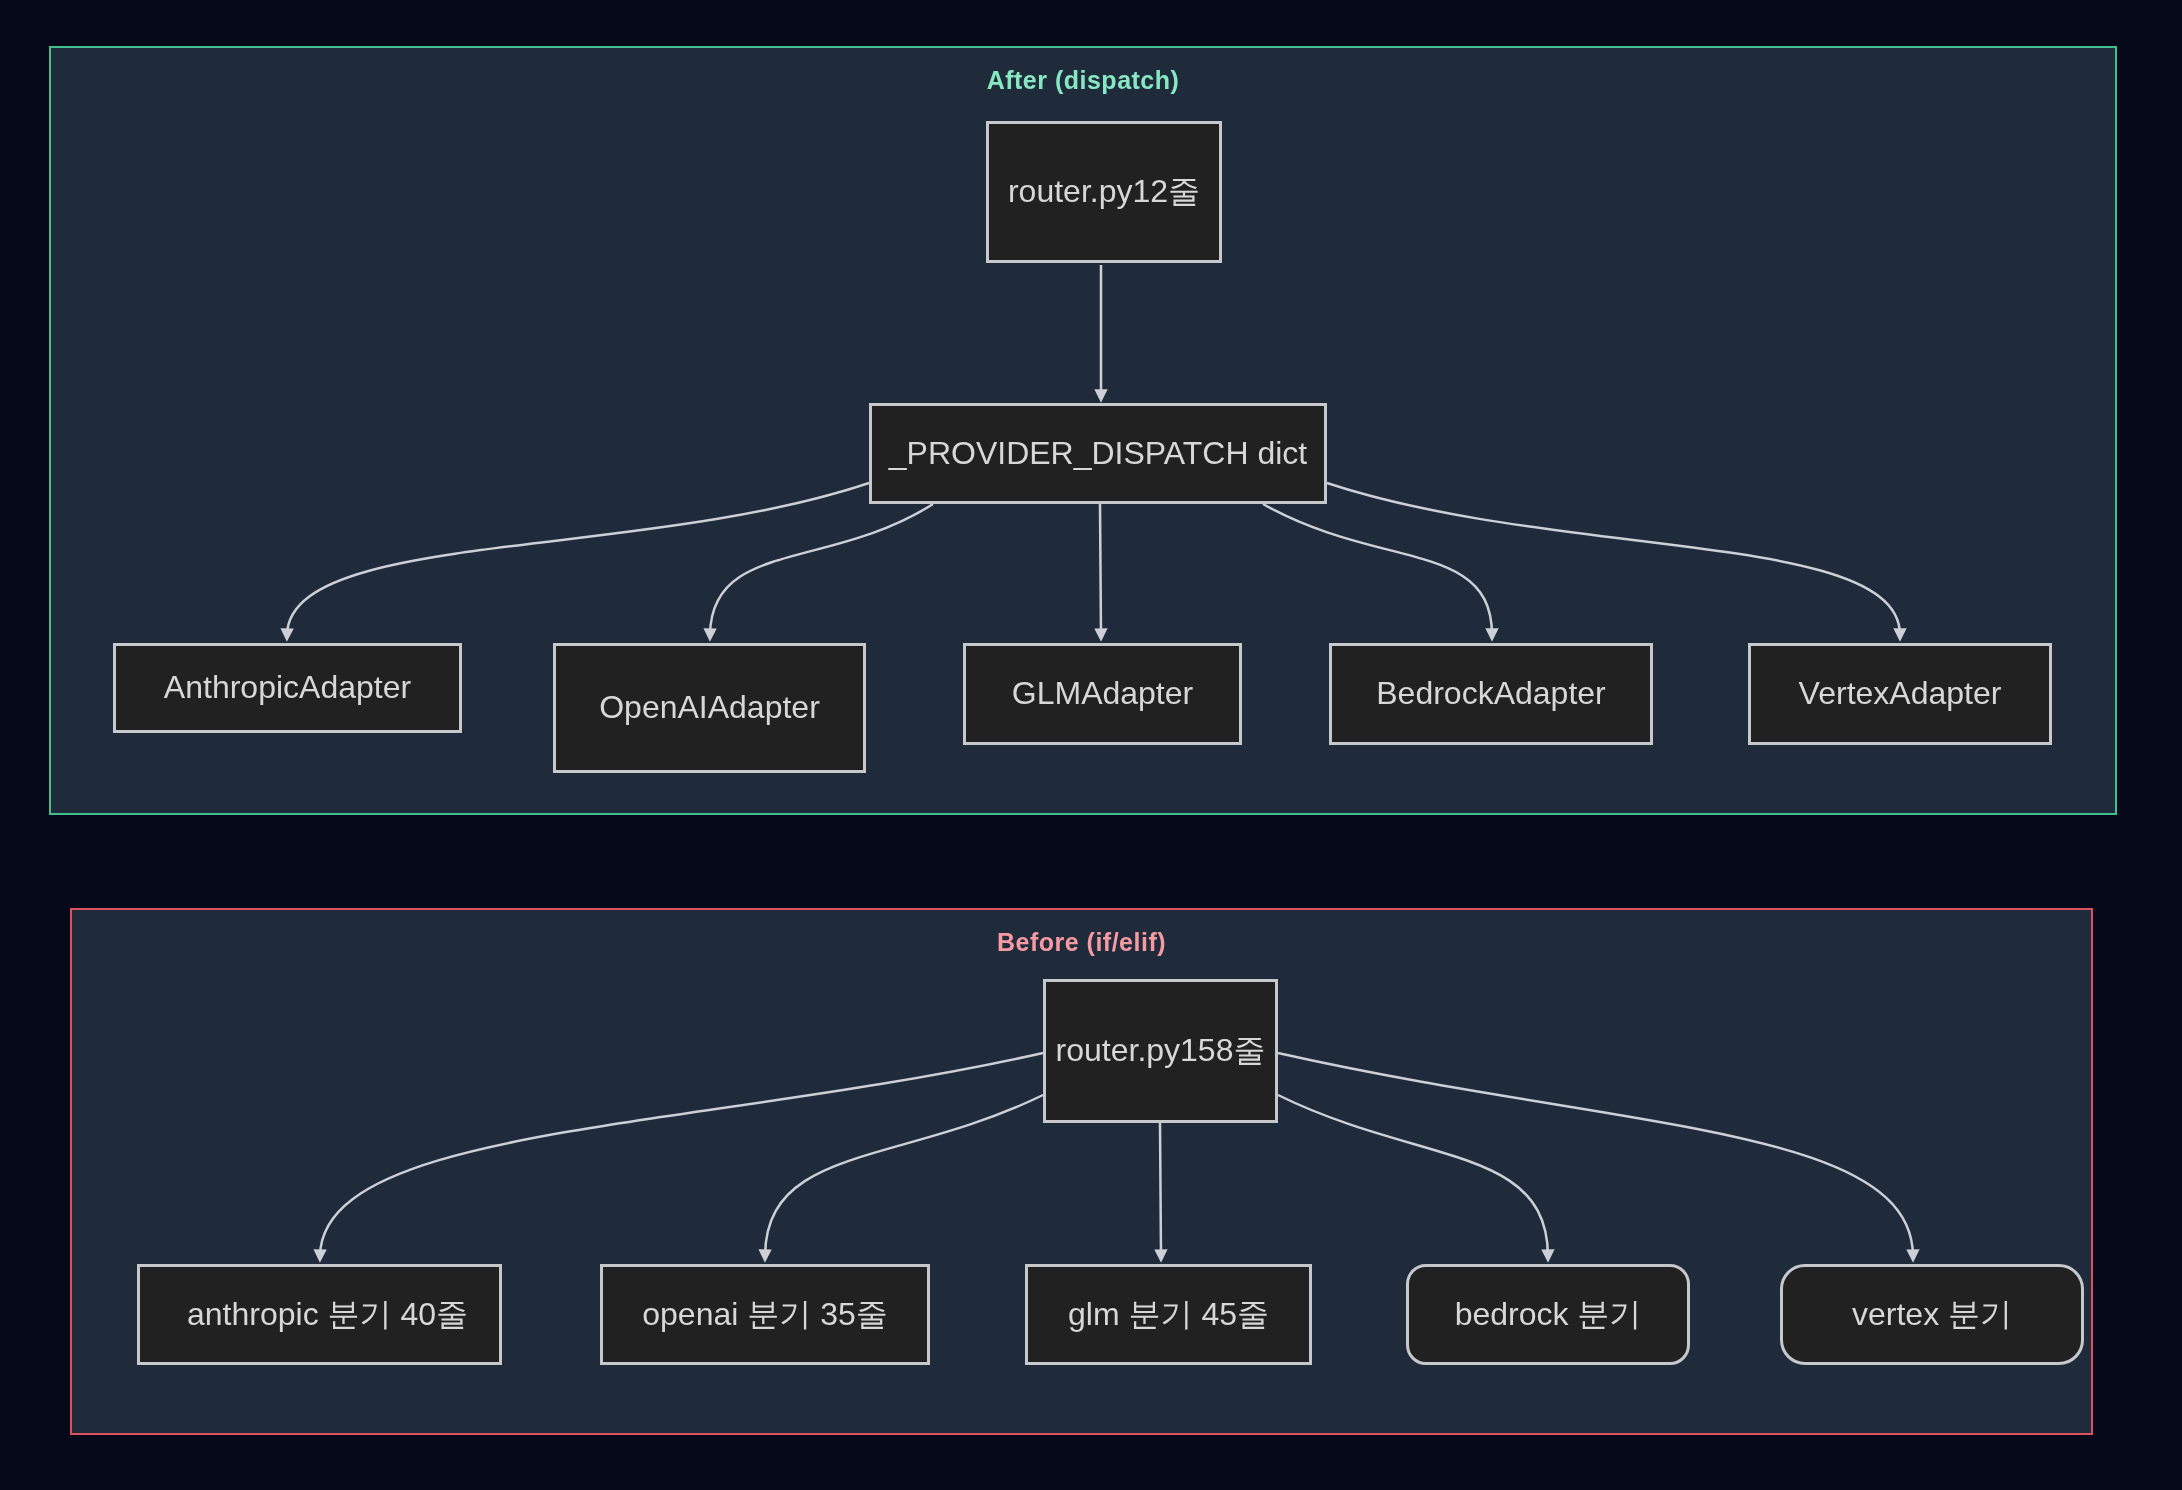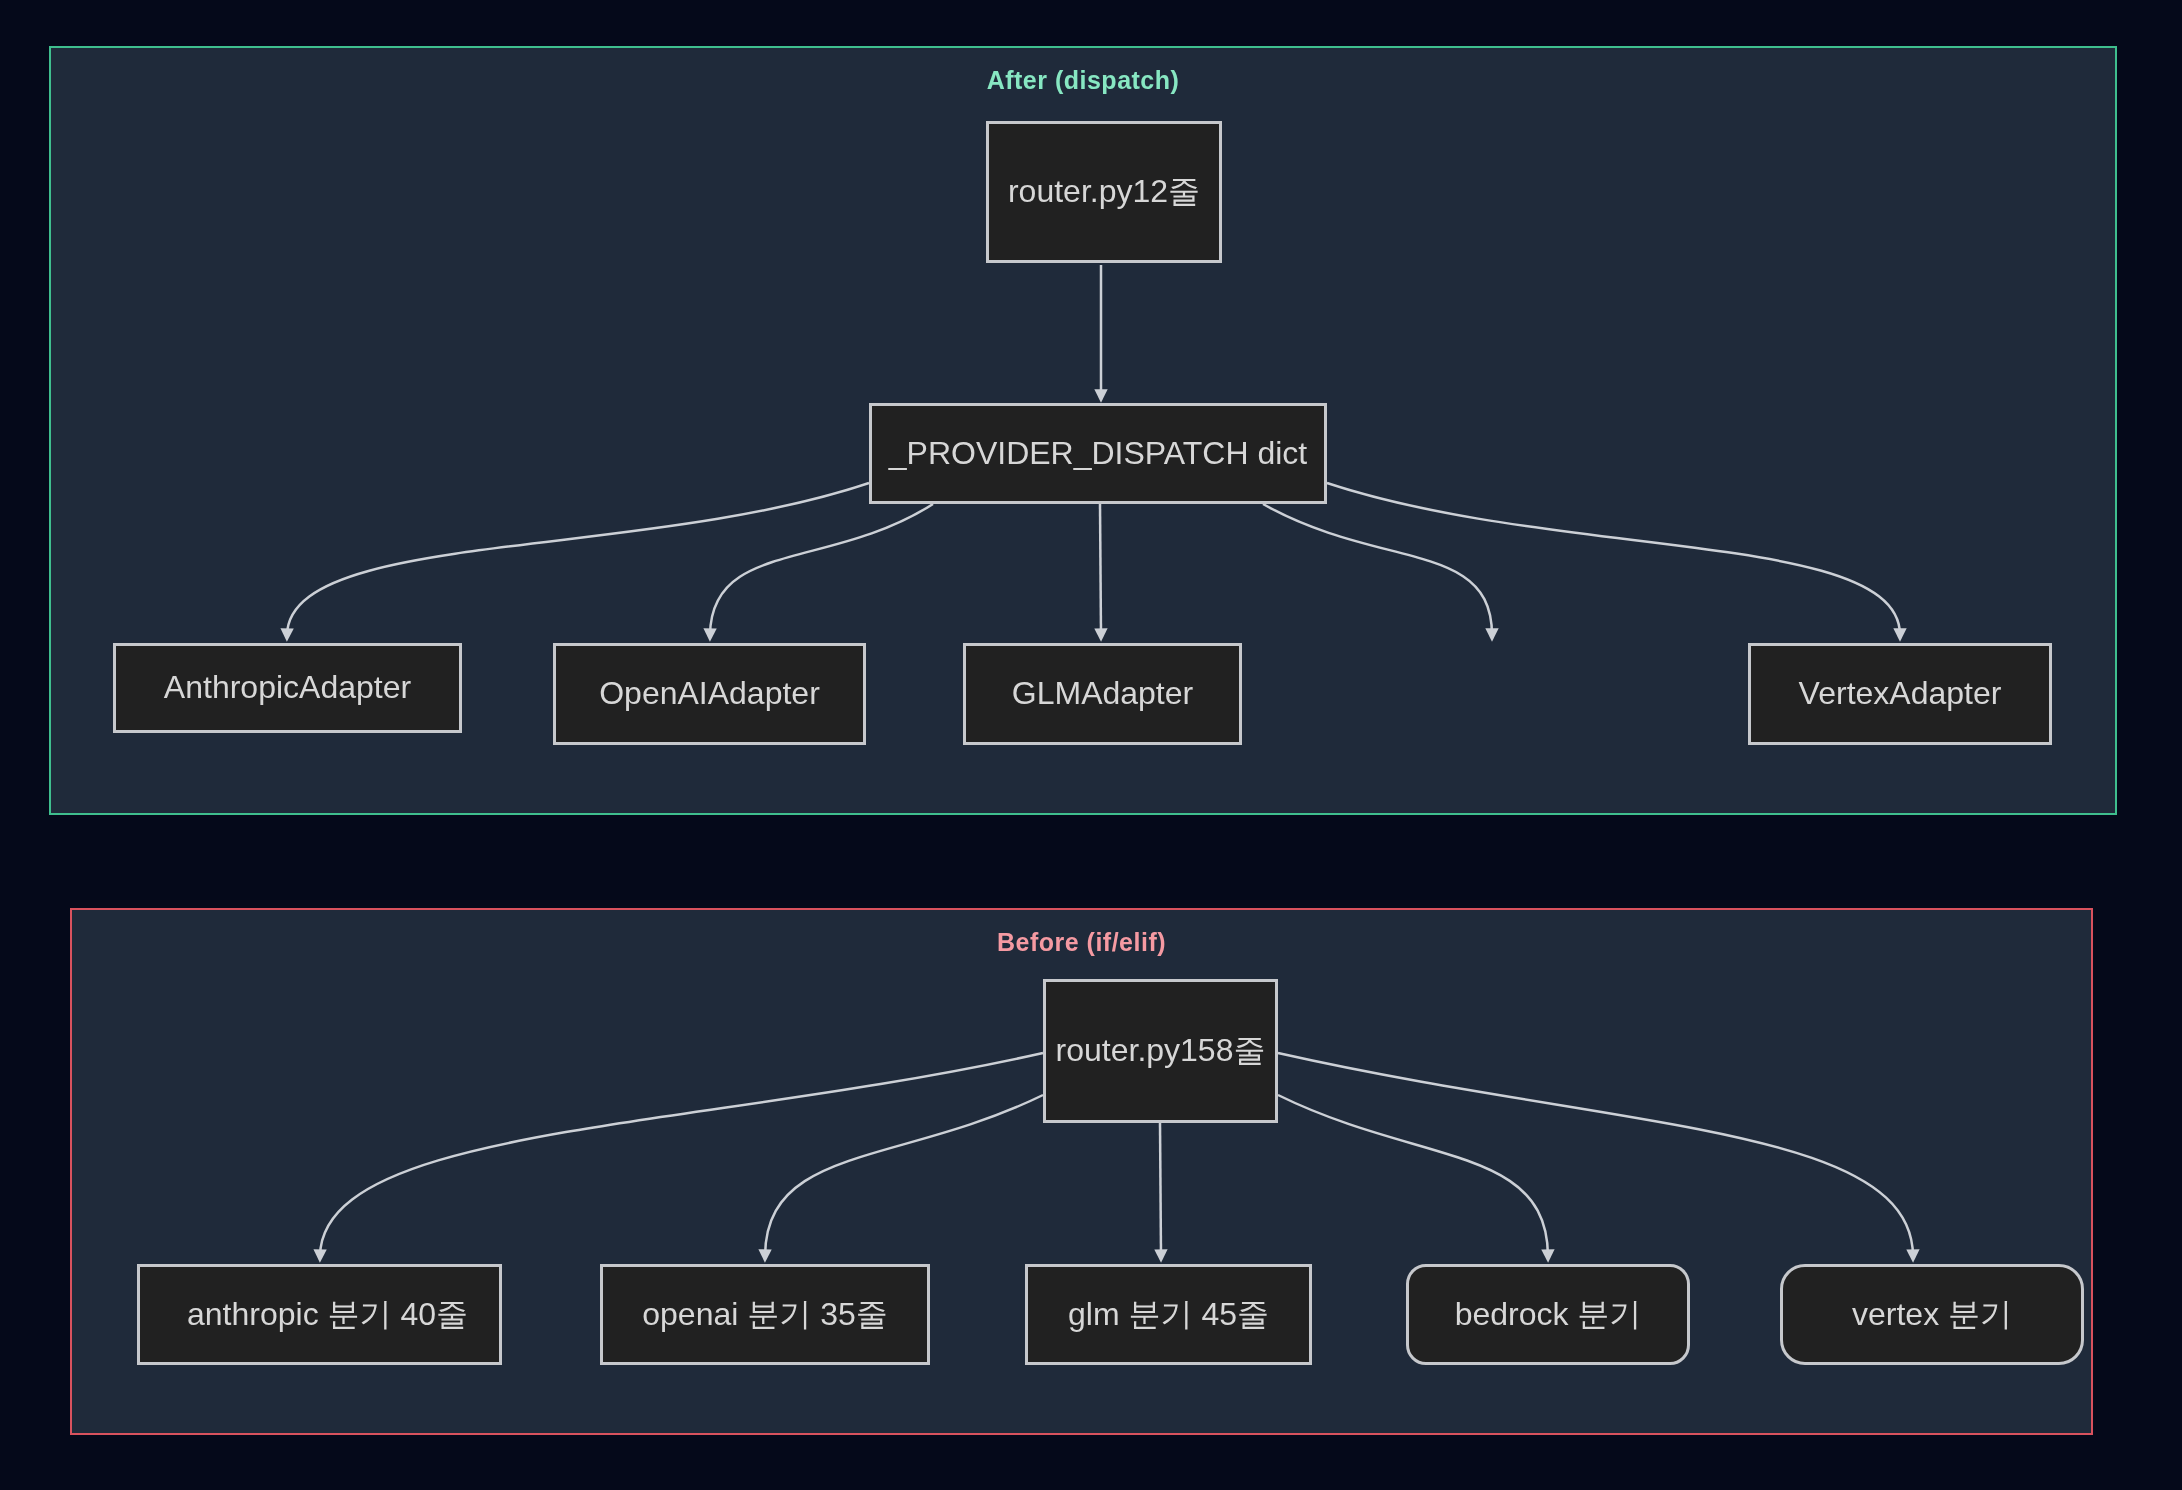--- a/index.html
+++ b/index.html
@@ -113,28 +113,31 @@
   </div>
 
   <div class="node" style="left:869px; top:403px; width:458px; height:101px;">
     <span>_PROVIDER_DISPATCH dict</span>
   </div>
 
   <div class="node" style="left:113px; top:643px; width:349px; height:90px;">
     <span>AnthropicAdapter</span>
   </div>
 
-  <div class="node" style="left:553px; top:643px; width:313px; height:102px;">
+  <div class="node" style="left:553px; top:643px; width:313px; height:130px;">
     <span>OpenAIAdapter</span>
   </div>
 
   <div class="node" style="left:963px; top:643px; width:279px; height:102px;">
     <span>GLMAdapter</span>
   </div>
 
+  <div class="node" style="left:1329px; top:643px; width:324px; height:102px;">
+    <span>BedrockAdapter</span>
+  </div>
 
   <div class="node" style="left:1748px; top:643px; width:304px; height:102px;">
     <span>VertexAdapter</span>
   </div>
 
   <div class="node" style="left:1043px; top:979px; width:235px; height:144px;">
     <span>router.py</span>
     <span>158줄</span>
   </div>
 

